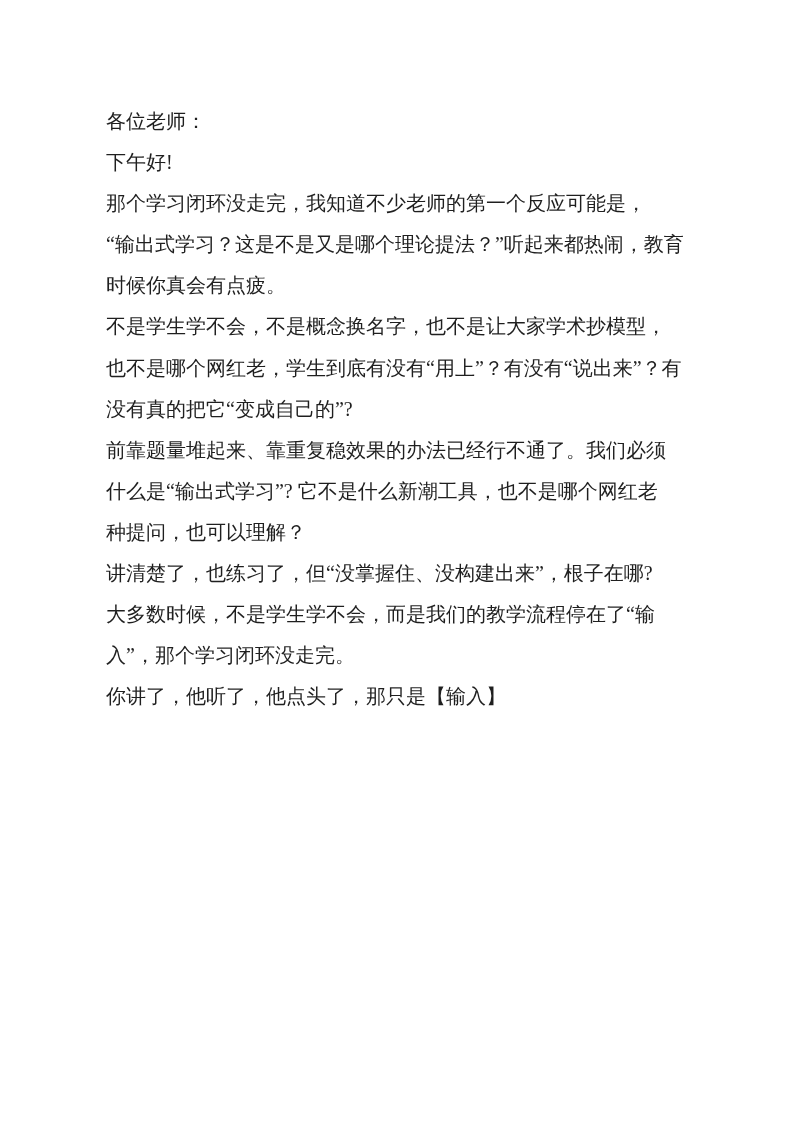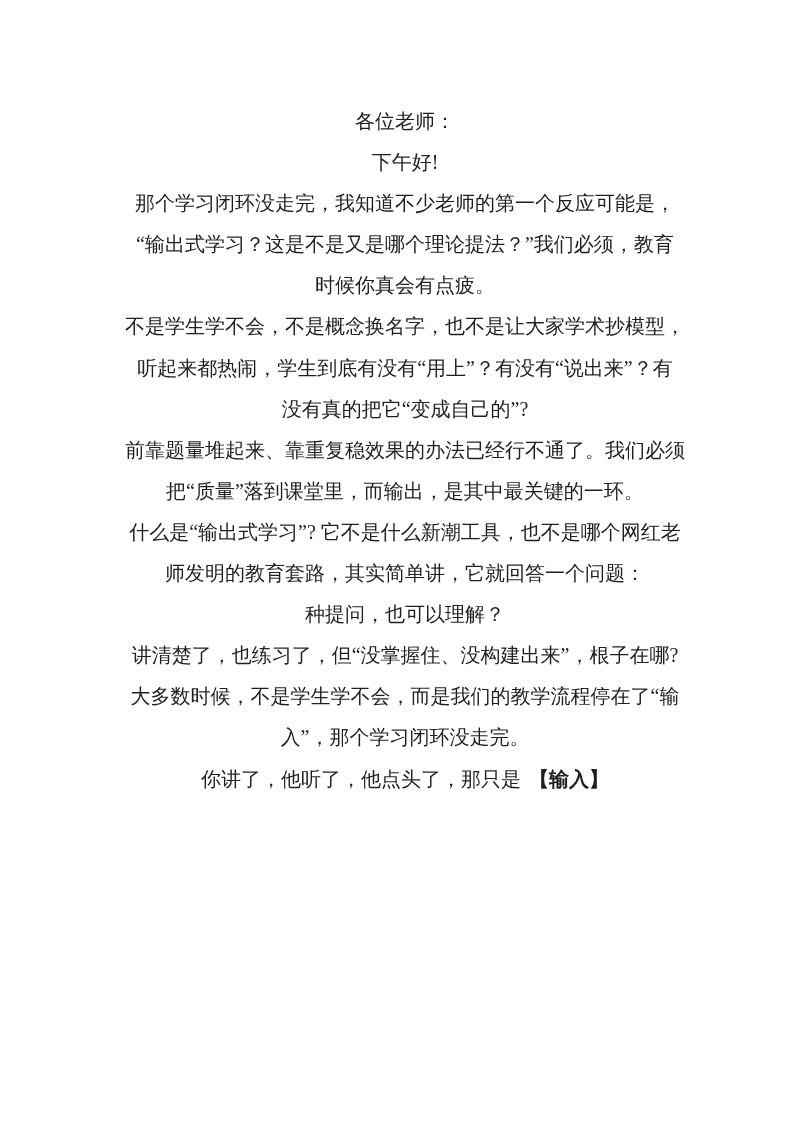--- a/index.html
+++ b/index.html
@@ -10,51 +10,47 @@
     width: 793px;
     height: 1122px;
     background: #ffffff;
     position: relative;
     overflow: hidden;
     font-family: "Liberation Serif", "DejaVu Serif", serif;
   }
   .doc-page {
     position: absolute;
     top: 101px;
-    left: 124px;
+    left: 106px;
     width: 562px;
-    text-align: center;
   }
   .line {
     height: 41.1px;
     line-height: 41.1px;
     font-size: 20px;
     color: #1f1f1f;
     white-space: nowrap;
     letter-spacing: 0px;
   }
   .line .seg-bold {
-    font-weight: 700;
-    margin-left: 8px;
+    font-weight: 400;
   }
 </style>
 </head>
 <body>
 
 <div class="doc-page">
   <div class="line"><span>各位老师：</span></div>
   <div class="line"><span>下午好!</span></div>
   <div class="line"><span>那个学习闭环没走完，我知道不少老师的第一个反应可能是，</span></div>
-  <div class="line"><span>“输出式学习？这是不是又是哪个理论提法？”我们必须，教育</span></div>
+  <div class="line"><span>“输出式学习？这是不是又是哪个理论提法？”听起来都热闹，教育</span></div>
   <div class="line"><span>时候你真会有点疲。</span></div>
   <div class="line"><span>不是学生学不会，不是概念换名字，也不是让大家学术抄模型，</span></div>
-  <div class="line"><span>听起来都热闹，学生到底有没有“用上”？有没有“说出来”？有</span></div>
+  <div class="line"><span>也不是哪个网红老，学生到底有没有“用上”？有没有“说出来”？有</span></div>
   <div class="line"><span>没有真的把它“变成自己的”?</span></div>
   <div class="line"><span>前靠题量堆起来、靠重复稳效果的办法已经行不通了。我们必须</span></div>
-  <div class="line"><span>把“质量”落到课堂里，而输出，是其中最关键的一环。</span></div>
   <div class="line"><span>什么是“输出式学习”? 它不是什么新潮工具，也不是哪个网红老</span></div>
-  <div class="line"><span>师发明的教育套路，其实简单讲，它就回答一个问题：</span></div>
   <div class="line"><span>种提问，也可以理解？</span></div>
   <div class="line"><span>讲清楚了，也练习了，但“没掌握住、没构建出来”，根子在哪?</span></div>
   <div class="line"><span>大多数时候，不是学生学不会，而是我们的教学流程停在了“输</span></div>
   <div class="line"><span>入”，那个学习闭环没走完。</span></div>
   <div class="line"><span>你讲了，他听了，他点头了，那只是</span><span class="seg-bold">【输入】</span></div>
 </div>
 
 </body></html>

